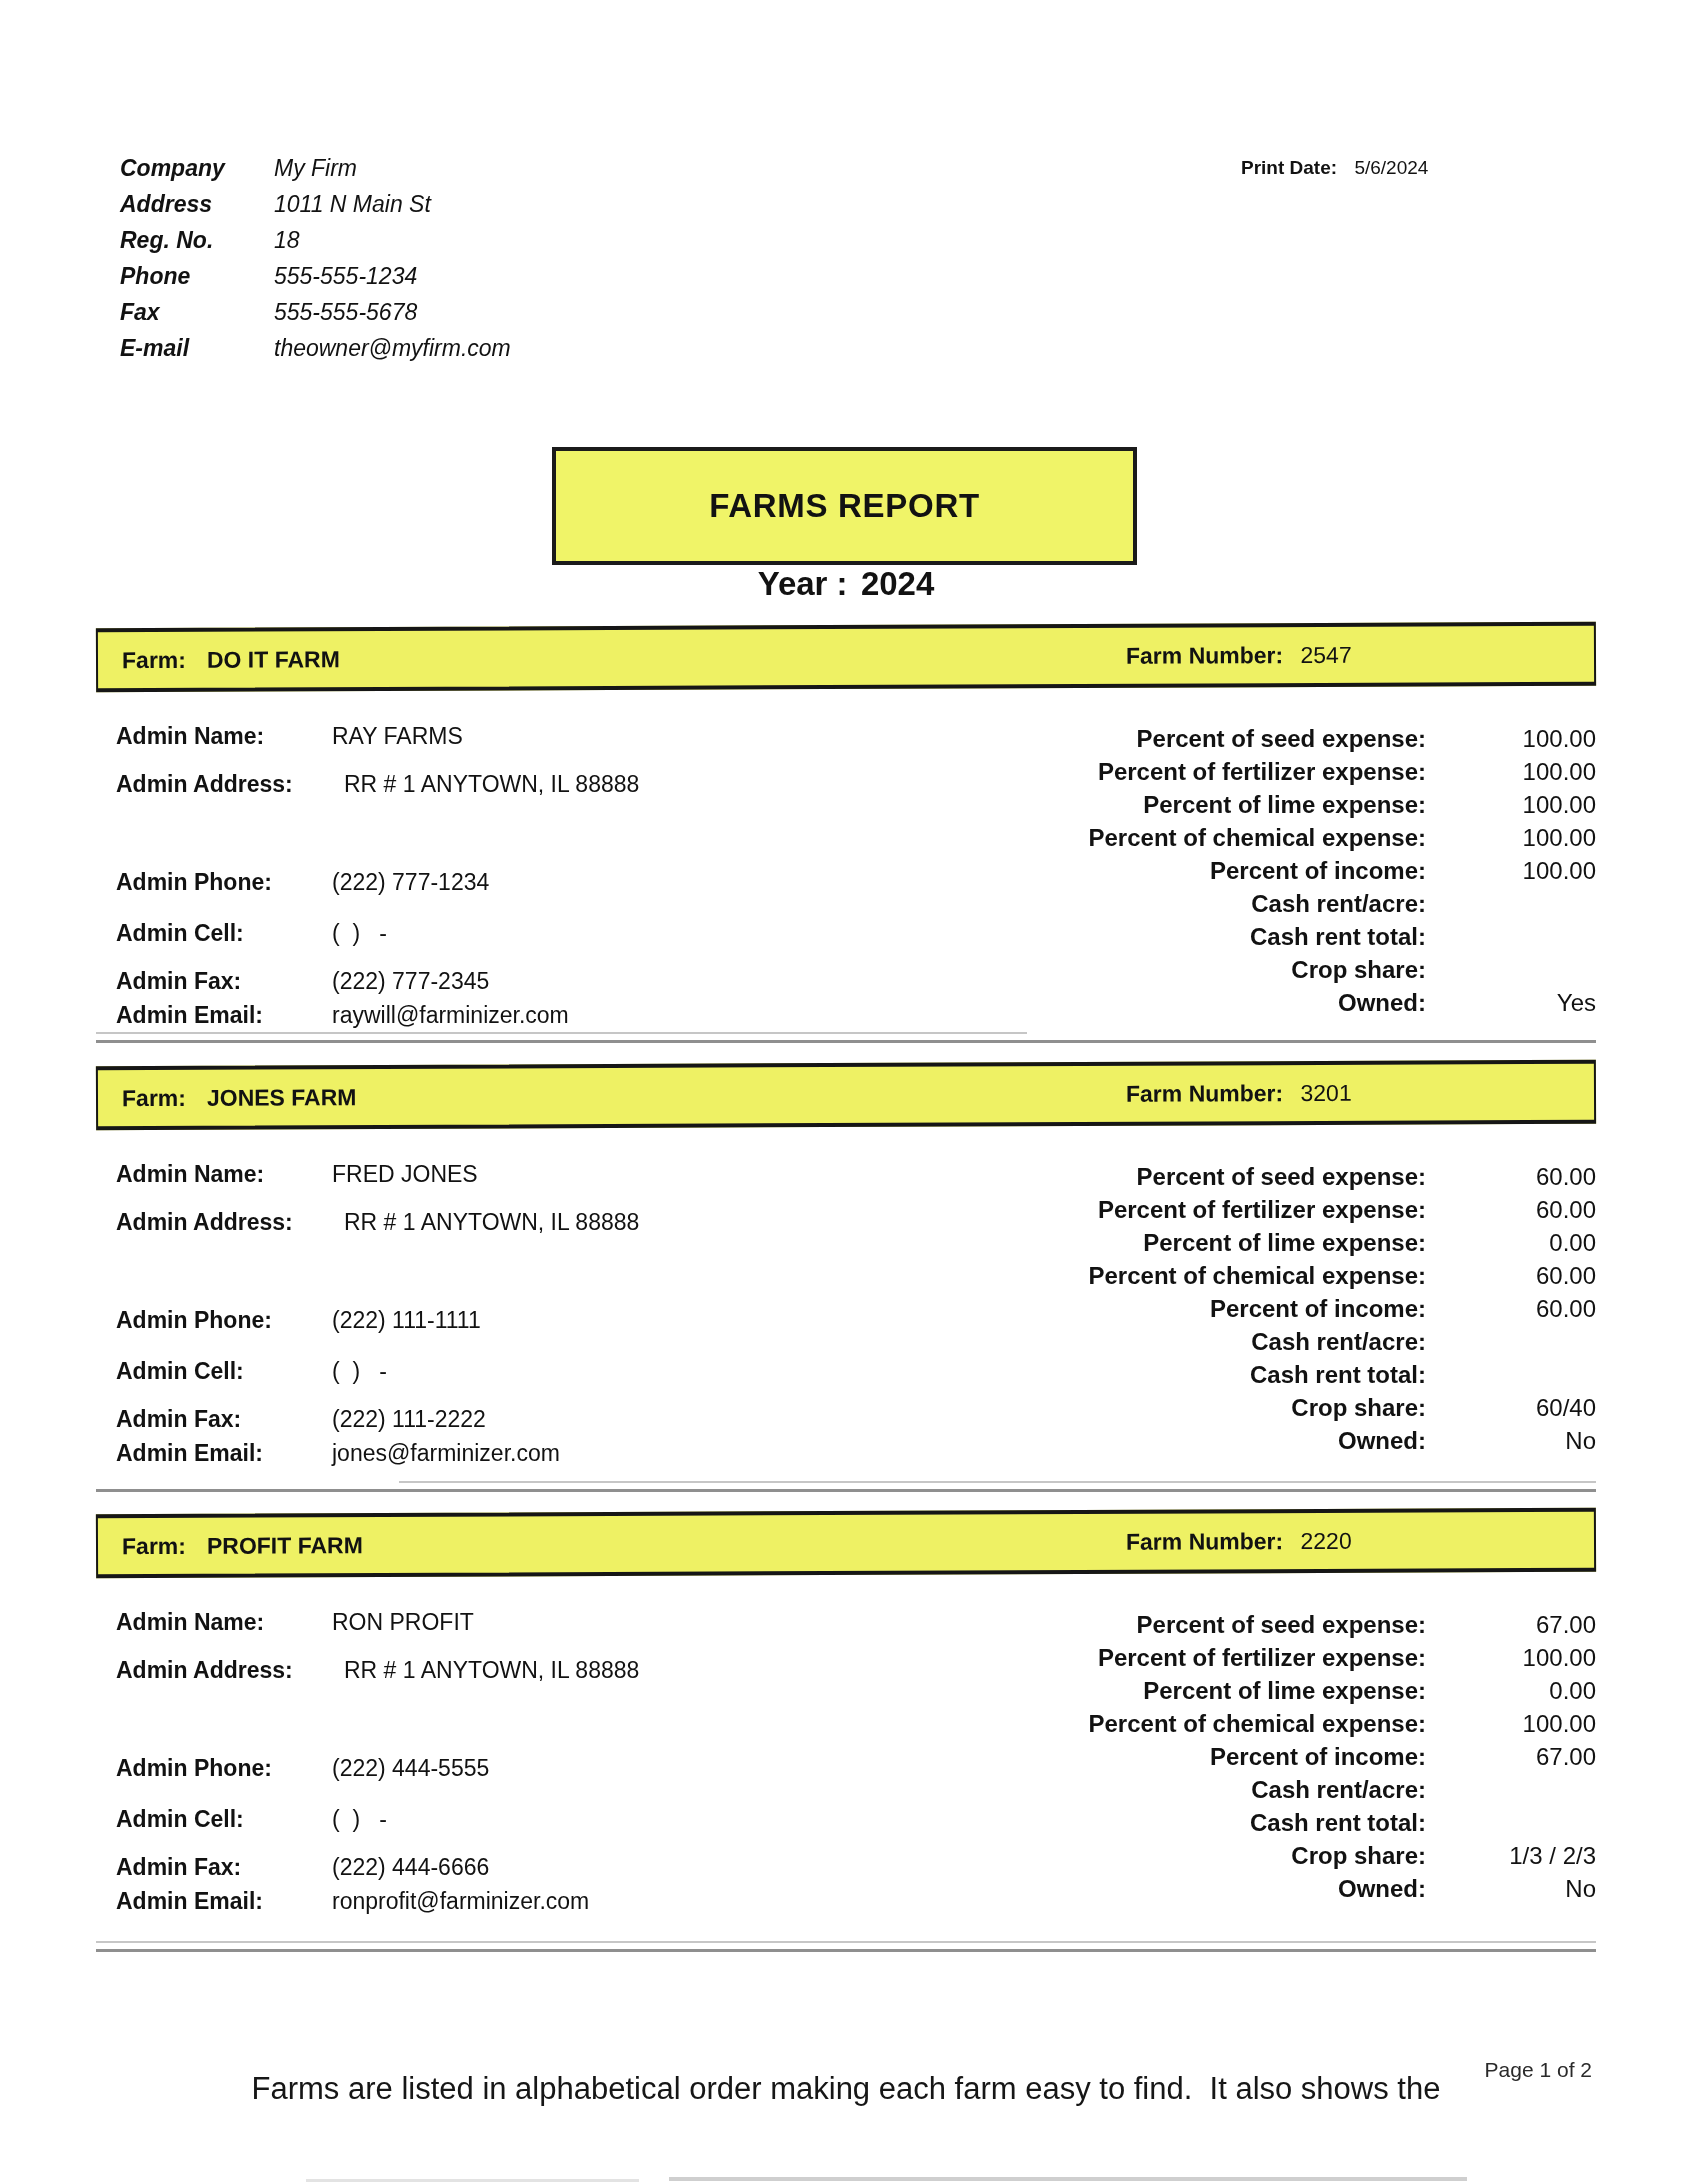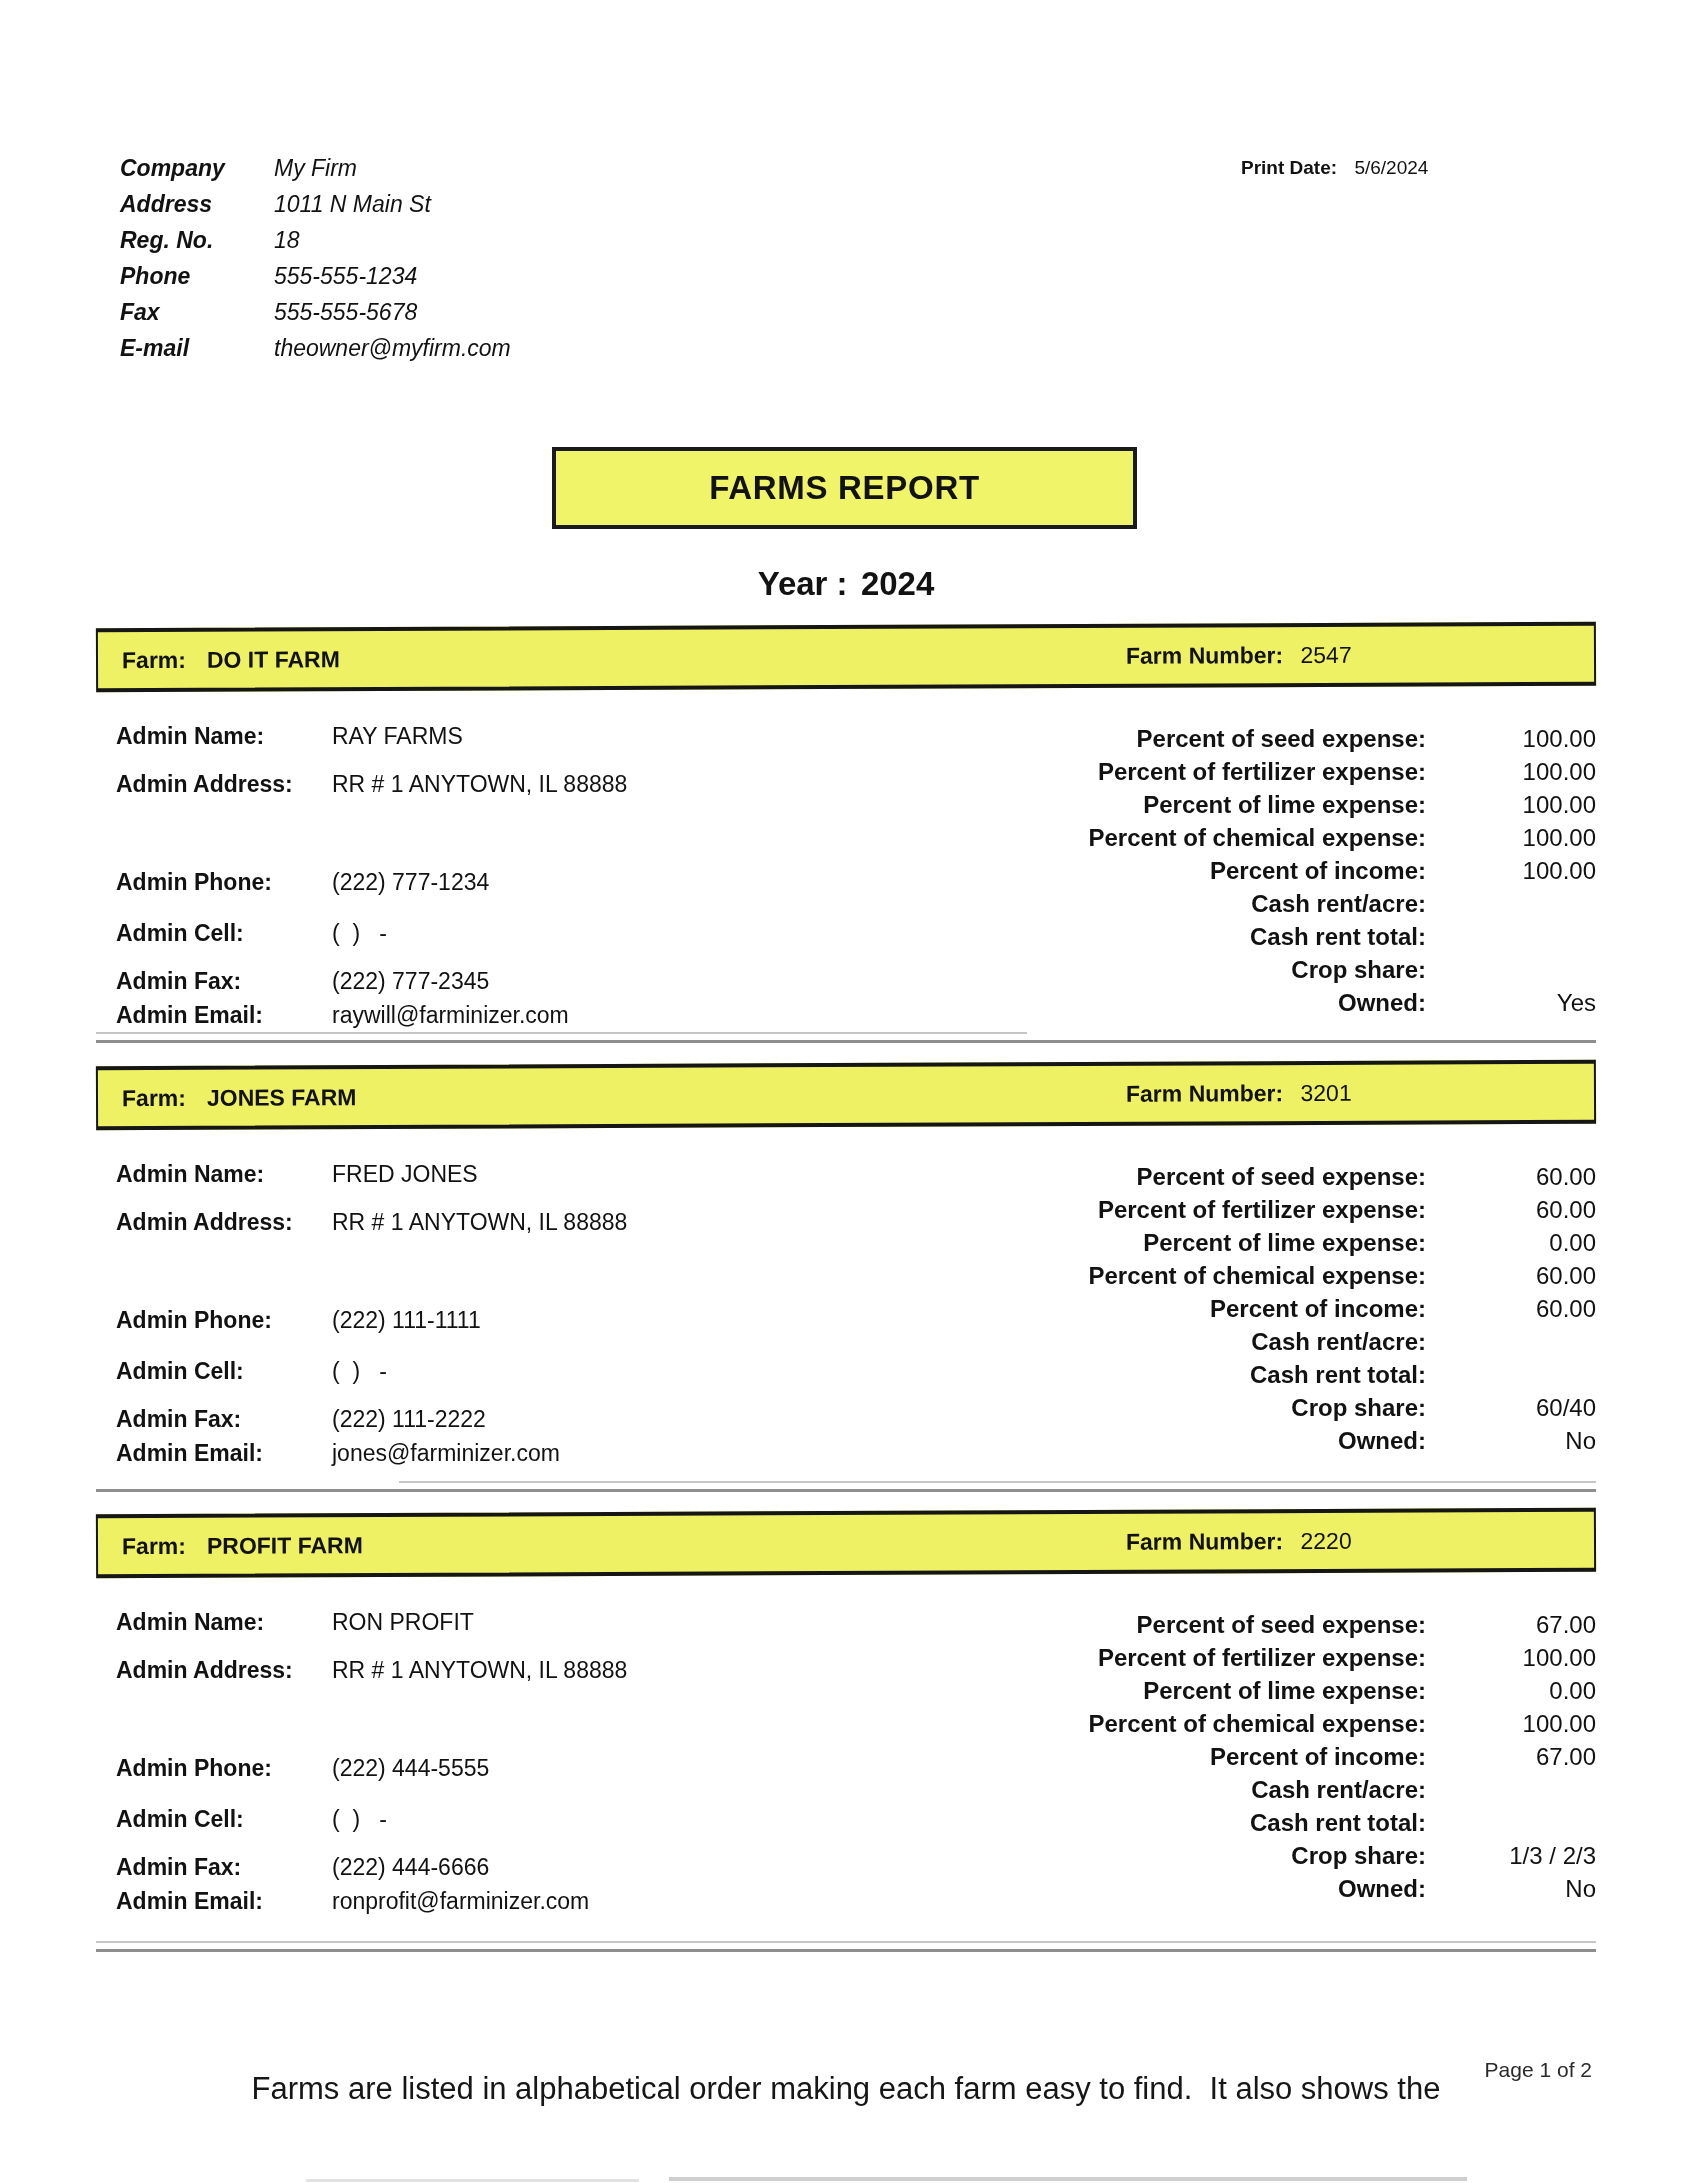--- a/index.html
+++ b/index.html
@@ -17,21 +17,21 @@
   }
   .clabel{font-weight:bold;}
   .cvalue{white-space:pre;}
 
   
   .print-date{position:absolute;left:1241px;top:157px;font-size:19px;}
   .pd-value{margin-left:17.3px;}
 
   
   .title-box{
-    position:absolute;left:552px;top:447px;width:585px;height:82px;
+    position:absolute;left:552px;top:447px;width:585px;height:118px;
     background:#f0f468;border:4px solid #1b1b1b;box-sizing:border-box;
     display:flex;align-items:center;justify-content:center;
     font-size:33px;font-weight:bold;letter-spacing:0.7px;
   }
   .year-line{position:absolute;left:0;top:565px;width:100%;text-align:center;font-size:33px;font-weight:bold;}
   .year-value{margin-left:13.3px;}
 
   
   .farm{position:absolute;left:96px;width:1500px;}
   .farm-header{
@@ -41,21 +41,21 @@
     box-sizing:border-box;display:flex;align-items:center;
     font-size:23px;transform:rotate(-0.25deg);
   }
   .fh-left{margin-left:24px;display:flex;gap:21px;}
   .fh-right{position:absolute;left:1028px;display:flex;gap:17.3px;}
   .farm-body{position:relative;height:389px;}
   .admin-col{position:absolute;left:20px;top:0;width:798px;padding-top:33px;font-size:23px;line-height:28px;}
   .arow{display:flex;}
   .alabel{width:216px;flex:none;font-weight:bold;}
   .avalue{white-space:pre;}
-  .arow-address{margin-top:20px;}
+  .arow-address{margin-top:20px;gap:12px;}
   .arow-phone{margin-top:70px;}
   .arow-cell{margin-top:22.6px;}
   .arow-fax{margin-top:20.6px;}
   .arow-email{margin-top:6px;align-items:flex-end;}
   .stats-col{position:absolute;right:0;top:14px;width:838px;padding-top:18.6px;font-size:24px;}
   .srow{display:grid;grid-template-columns:1fr 170px;height:33px;line-height:33px;}
   .slabel{text-align:right;font-weight:bold;}
   .svalue{text-align:right;white-space:pre;}
 
   

